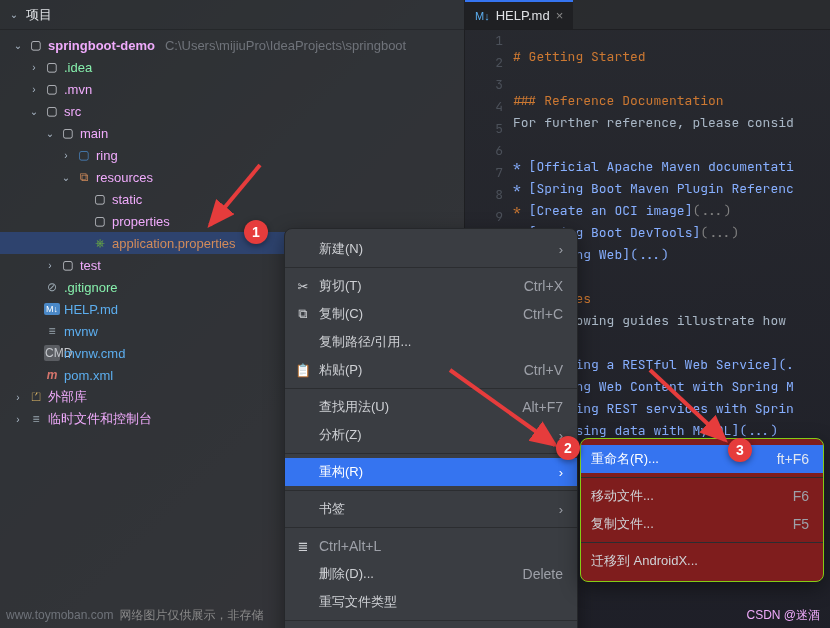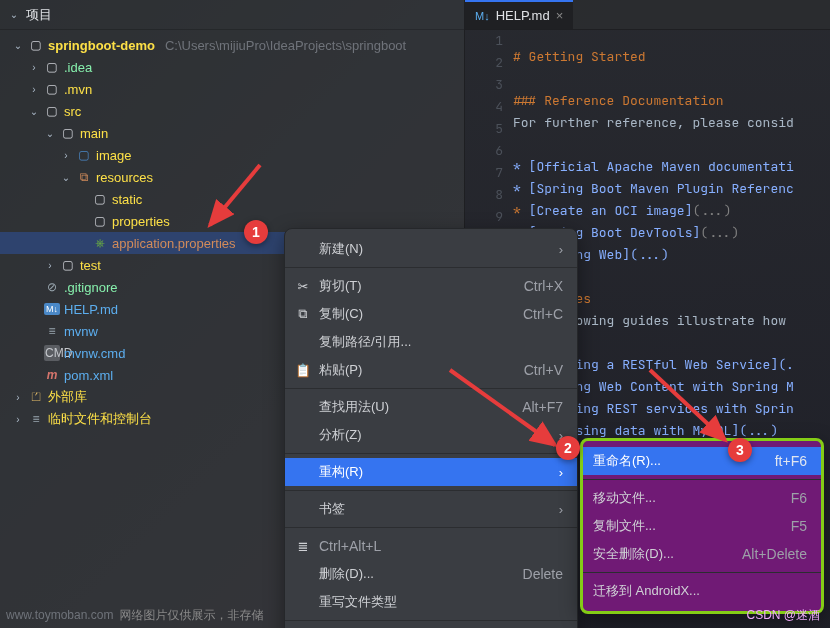--- a/index.html
+++ b/index.html
@@ -33,21 +33,21 @@
 .tree { padding: 4px 0; font-size: 13px; }
 .tree-row {
   display: flex; align-items: center; height: 22px;
   padding-left: 8px; gap: 4px; white-space: nowrap;
 }
 .tree-row.selected { background: #2e436e; }
 .indent { display: inline-block; }
 .chev { width: 12px; text-align: center; color: #a9b7c6; font-size: 10px; }
 .ico { width: 16px; text-align: center; font-size: 12px; }
 .folder { color: #ced0d6; }
-.node-label { color: #fde047; }
+.node-label { color: #f0abfc; }
 .node-dim { color: #6f737a; margin-left: 6px; }
 .accent { color: #86efac; }
 .help { color: #5caeef; }
 .app-prop { color: #d28b5a; }
 
 .editor-panel {
   flex: 1; display: flex; flex-direction: column;
   background: rgba(30,31,34,0.85);
 }
 .editor-tabs {
@@ -104,22 +104,22 @@
 .cm-shortcut { color: #9da0a8; font-size: 14px; }
 .cm-row.hl .cm-shortcut { color: #e0e6f0; }
 .cm-arrow { color: #9da0a8; }
 .cm-row.hl .cm-arrow { color: #fff; }
 .cm-sep { height: 1px; background: #2b2d30; margin: 4px 0; }
 
 .submenu {
   position: absolute;
   left: 580px; top: 438px;
   width: 244px;
-  background: #701a75;
-  border: 3px solid #84cc16;
+  background: #7f1d1d;
+  border: 1px solid #84cc16;
   border-radius: 8px;
   box-shadow: 0 6px 20px rgba(0,0,0,0.4);
   padding: 6px 0;
 }
 
 .badge {
   position: absolute;
   width: 24px; height: 24px;
   background: #e63c3c;
   border-radius: 50%;
@@ -184,21 +184,21 @@
       <div class="tree-row">
         <span class="indent" style="width:32px"></span>
           <span class="chev">⌄</span>
         <span class="ico folder">▢</span>
         <span class="node-label">main</span>
       </div>
       <div class="tree-row">
         <span class="indent" style="width:48px"></span>
           <span class="chev">›</span>
         <span class="ico" style="color:#4a88c7">▢</span>
-        <span class="node-label">image</span>
+        <span class="node-label">ring</span>
       </div>
       <div class="tree-row">
         <span class="indent" style="width:48px"></span>
           <span class="chev">⌄</span>
         <span class="ico" style="color:#d28b5a">⧉</span>
         <span class="node-label">resources</span>
       </div>
       <div class="tree-row">
         <span class="indent" style="width:64px"></span>
           <span class="chev" style="visibility:hidden">›</span>
@@ -398,24 +398,20 @@
       <span class="cm-shortcut">ft+F6</span>
   </div>
   <div class="cm-sep"></div>
   <div class="cm-row">
     <span class="cm-label">移动文件...</span>
       <span class="cm-shortcut">F6</span>
   </div>
   <div class="cm-row">
     <span class="cm-label">复制文件...</span>
       <span class="cm-shortcut">F5</span>
-  </div>
-  <div class="cm-row">
-    <span class="cm-label">安全删除(D)...</span>
-      <span class="cm-shortcut">Alt+Delete</span>
   </div>
   <div class="cm-sep"></div>
   <div class="cm-row">
     <span class="cm-label">迁移到 AndroidX...</span>
   </div>
 </div>
 
 <svg class="arrow-annot" style="left:160px;top:155px;width:110px;height:90px">
   <defs>
       <marker id="ah1" markerWidth="8" markerHeight="8" refX="6" refY="3" orient="auto">

